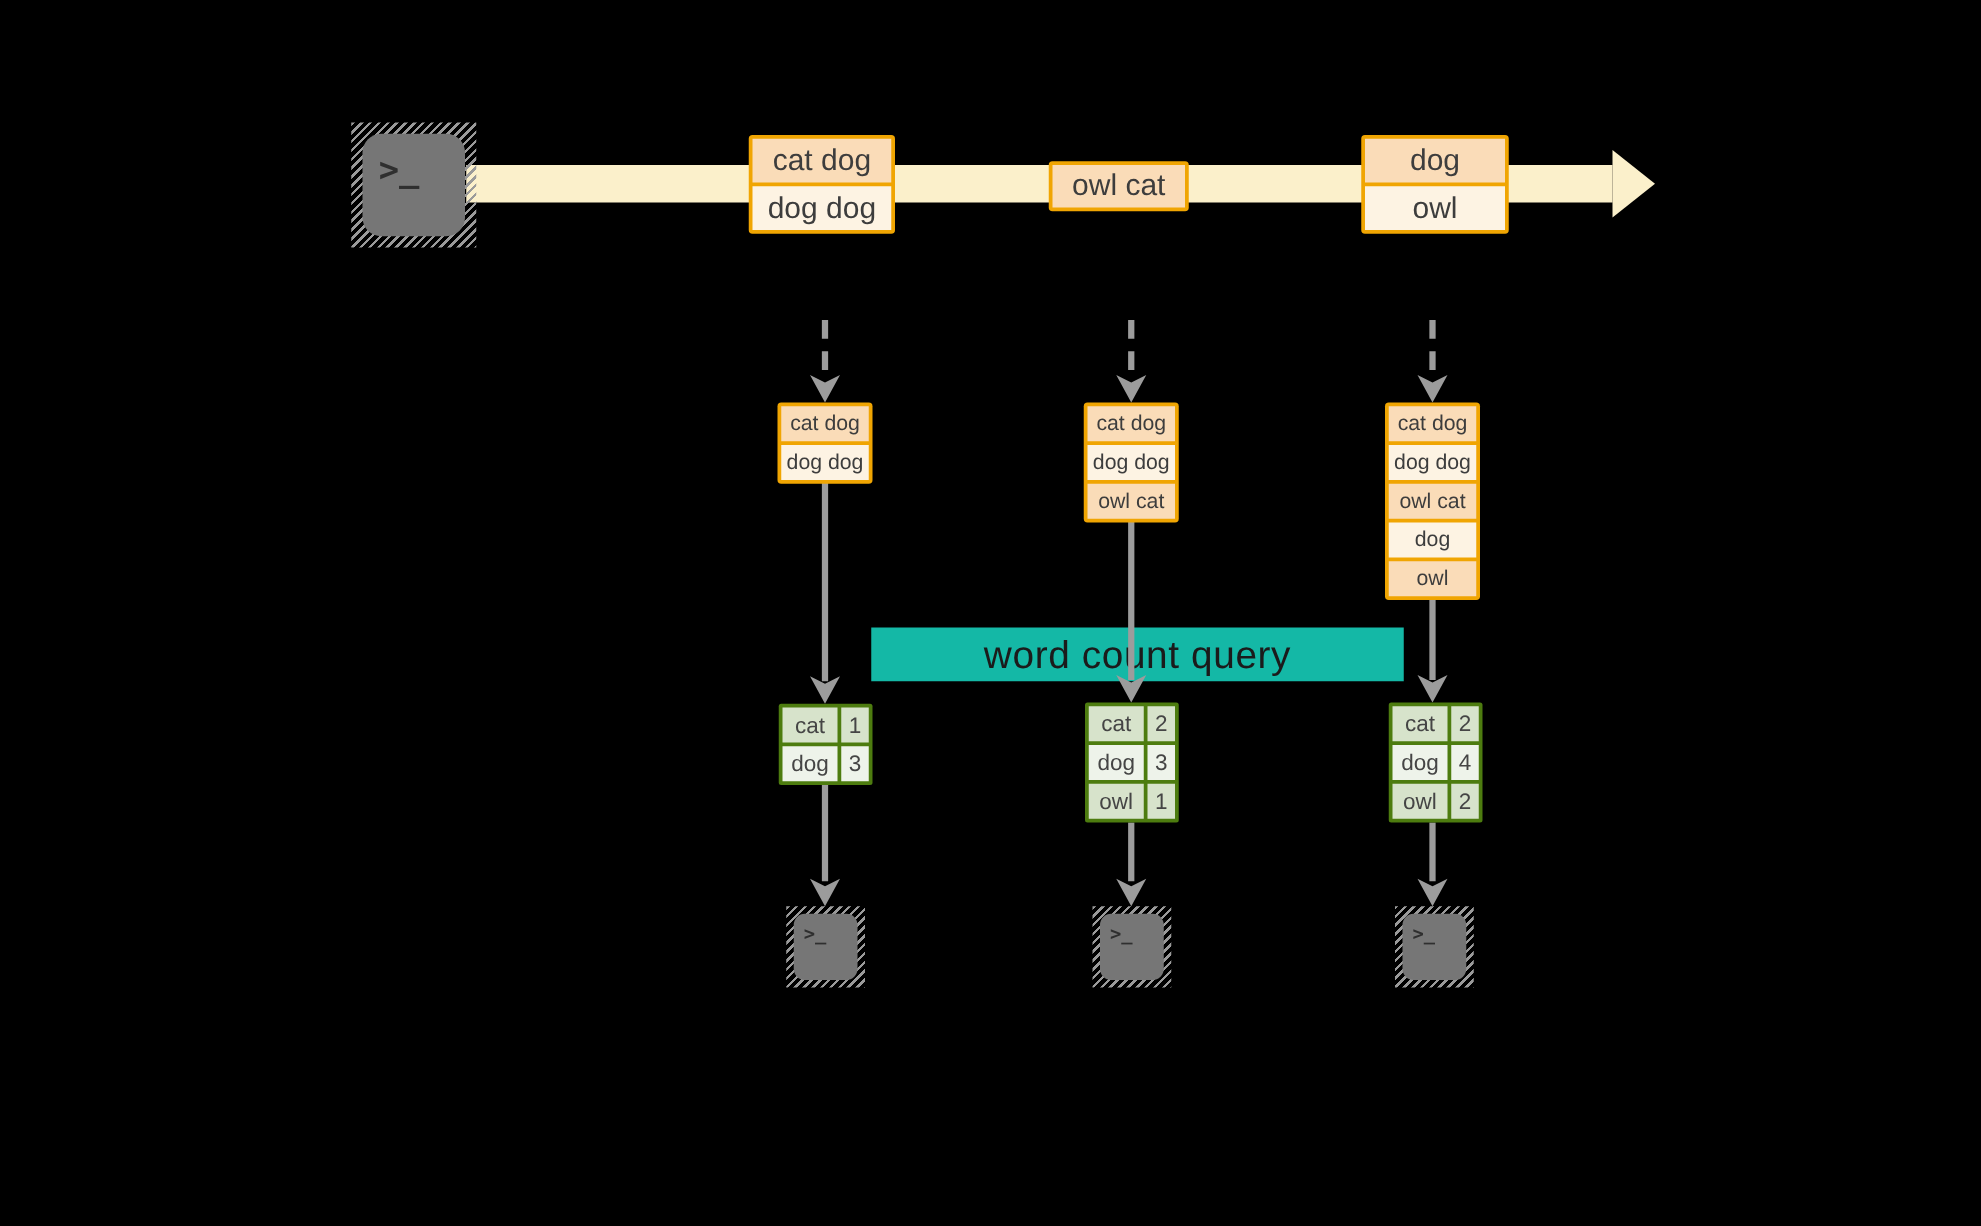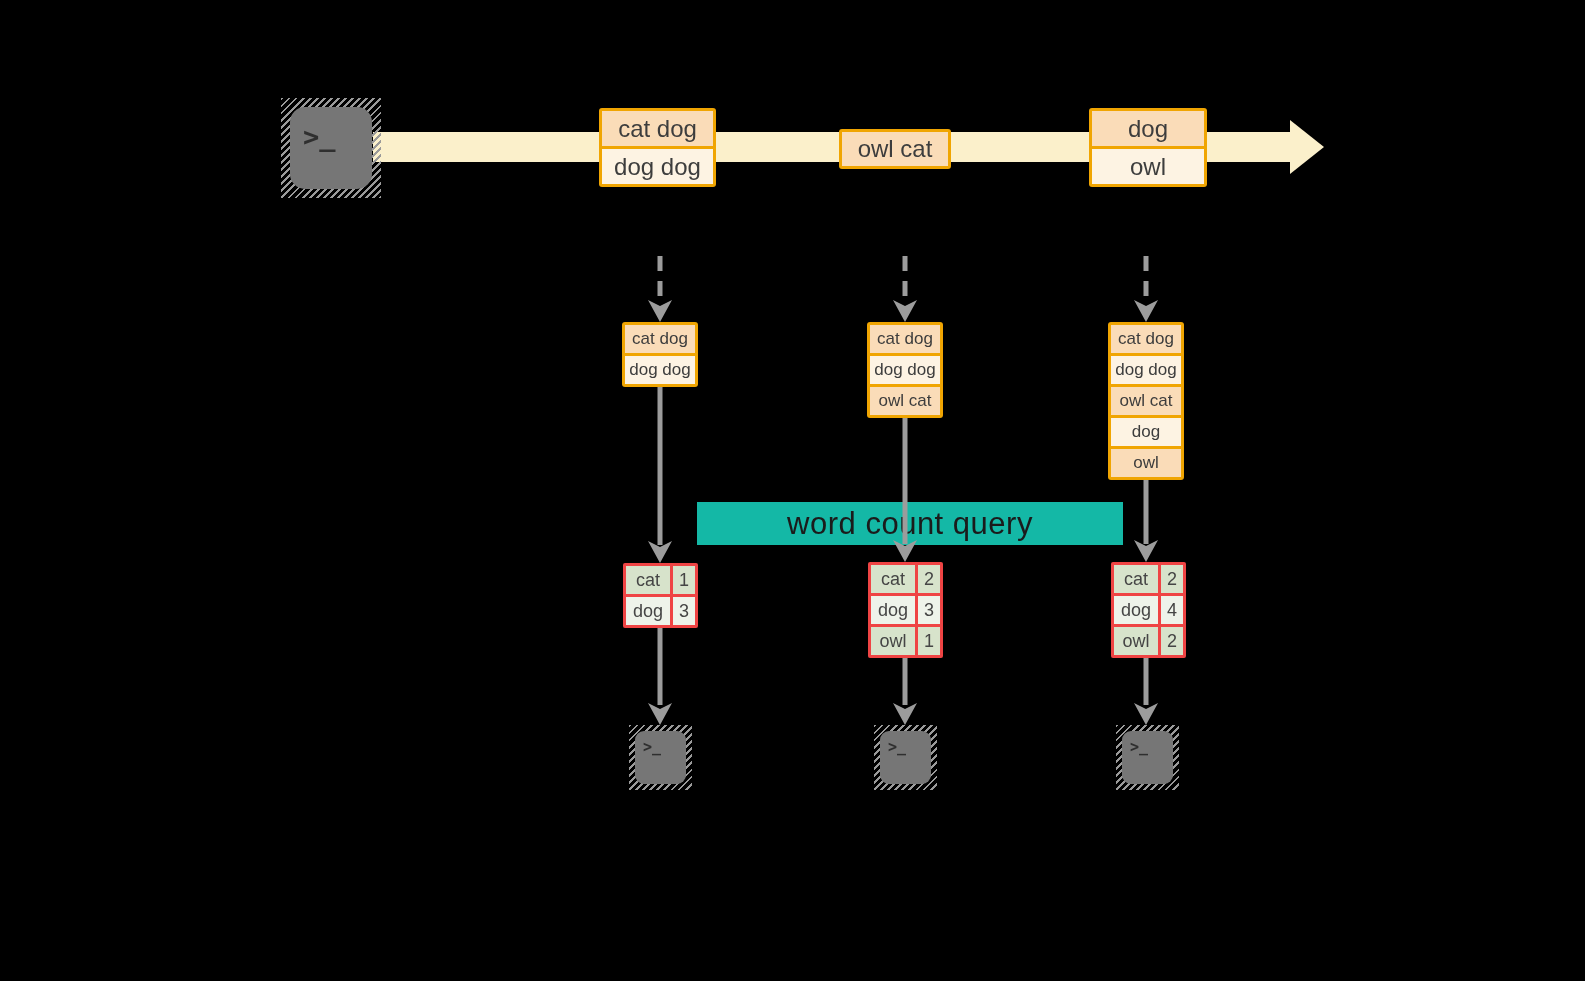--- a/index.html
+++ b/index.html
@@ -27,21 +27,21 @@
     color:#3d3d3d;
   }
   .orow:nth-child(odd){background:#fadcb8;}
   .orow:nth-child(even){background:#fdf3e3;}
   .event .orow{height:35px;font-size:24px;}
   .stack .orow{height:28px;font-size:17px;}
 
   
   .gtable{
     position:absolute;
-    background:#ef4444;
+    background:#4d7c0f;
     padding:3px;
     display:grid;
     grid-template-columns:44px 22px;
     gap:3px;
     border-radius:2px;
     z-index:4;
   }
   .gcell{
     display:flex;align-items:center;justify-content:center;
     height:28px;font-size:18px;color:#454545;

